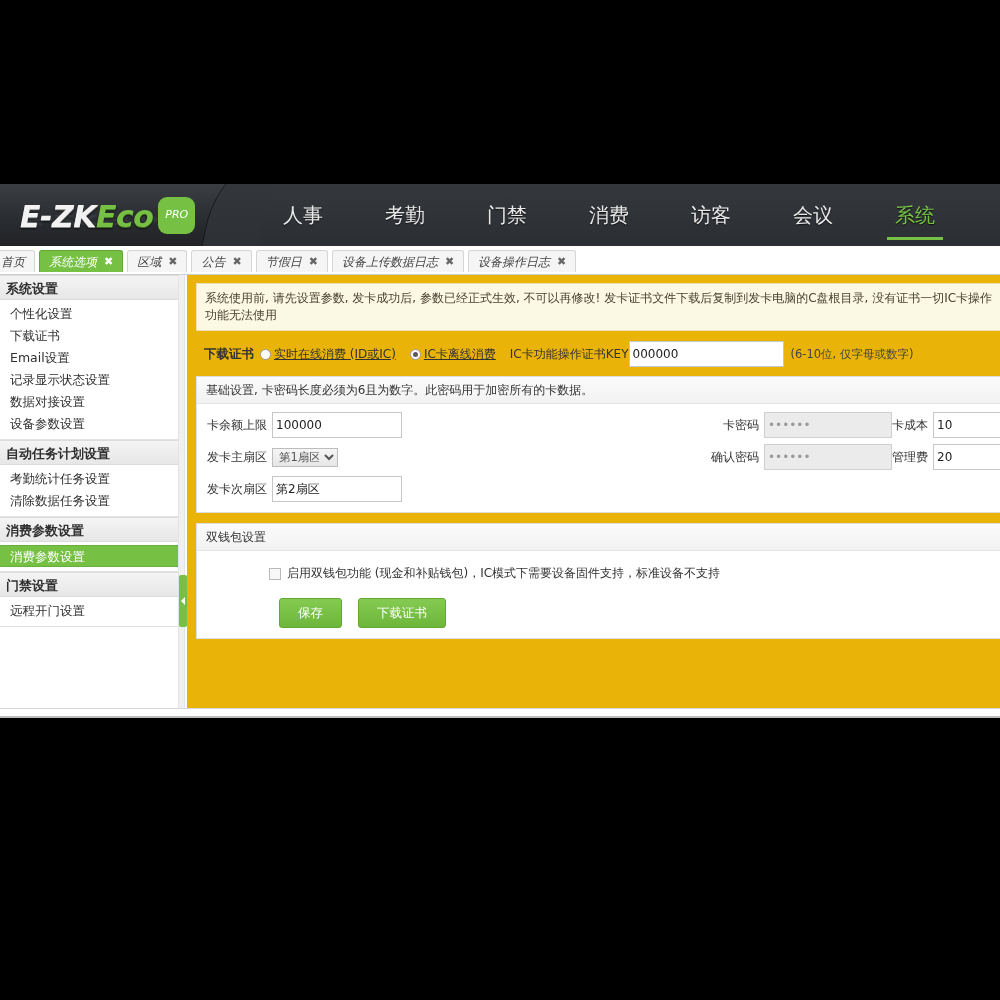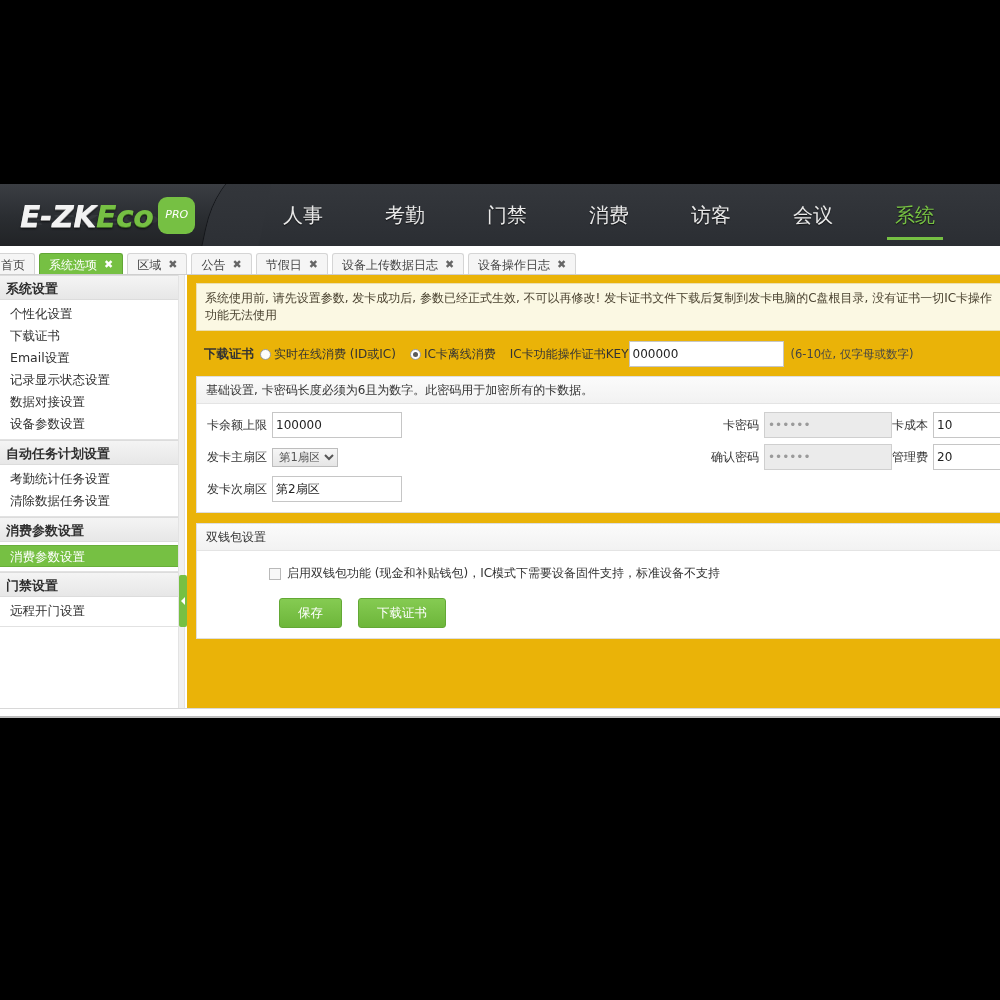--- a/index.html
+++ b/index.html
@@ -122,23 +122,24 @@
     background: #76c043;
   }
 
   
   .tabstrip {
     position: relative;
     height: 28px;
     background: #ffffff;
     border-bottom: 1px solid #cfcfcf;
     display: flex;
-    align-items: center;
+    align-items: flex-start;
     padding-left: 0;
     overflow: hidden;
+    font-style: italic;
   }
   .tab {
     position: relative;
     height: 22px;
     line-height: 22px;
     margin-right: 4px;
     padding: 0 9px;
     font-size: 12px;
     color: #444;
     background: #f5f5f5;
@@ -298,21 +299,21 @@
     cursor: pointer;
   }
   .radio.on:after {
     content: "";
     position: absolute;
     left: 2px; top: 2px;
     width: 5px; height: 5px;
     border-radius: 50%;
     background: #5a5a5a;
   }
-  .row-type .rgap { margin-right: 14px; }
+  .row-type .rgap { margin-right: 14px; text-decoration: underline; }
 
   .panel {
     border: 1px solid #dedede;
     background: #ffffff;
     width: 816px;
     box-sizing: border-box;
     margin-bottom: 10px;
   }
   .panel-head {
     background: #f7f7f7;

